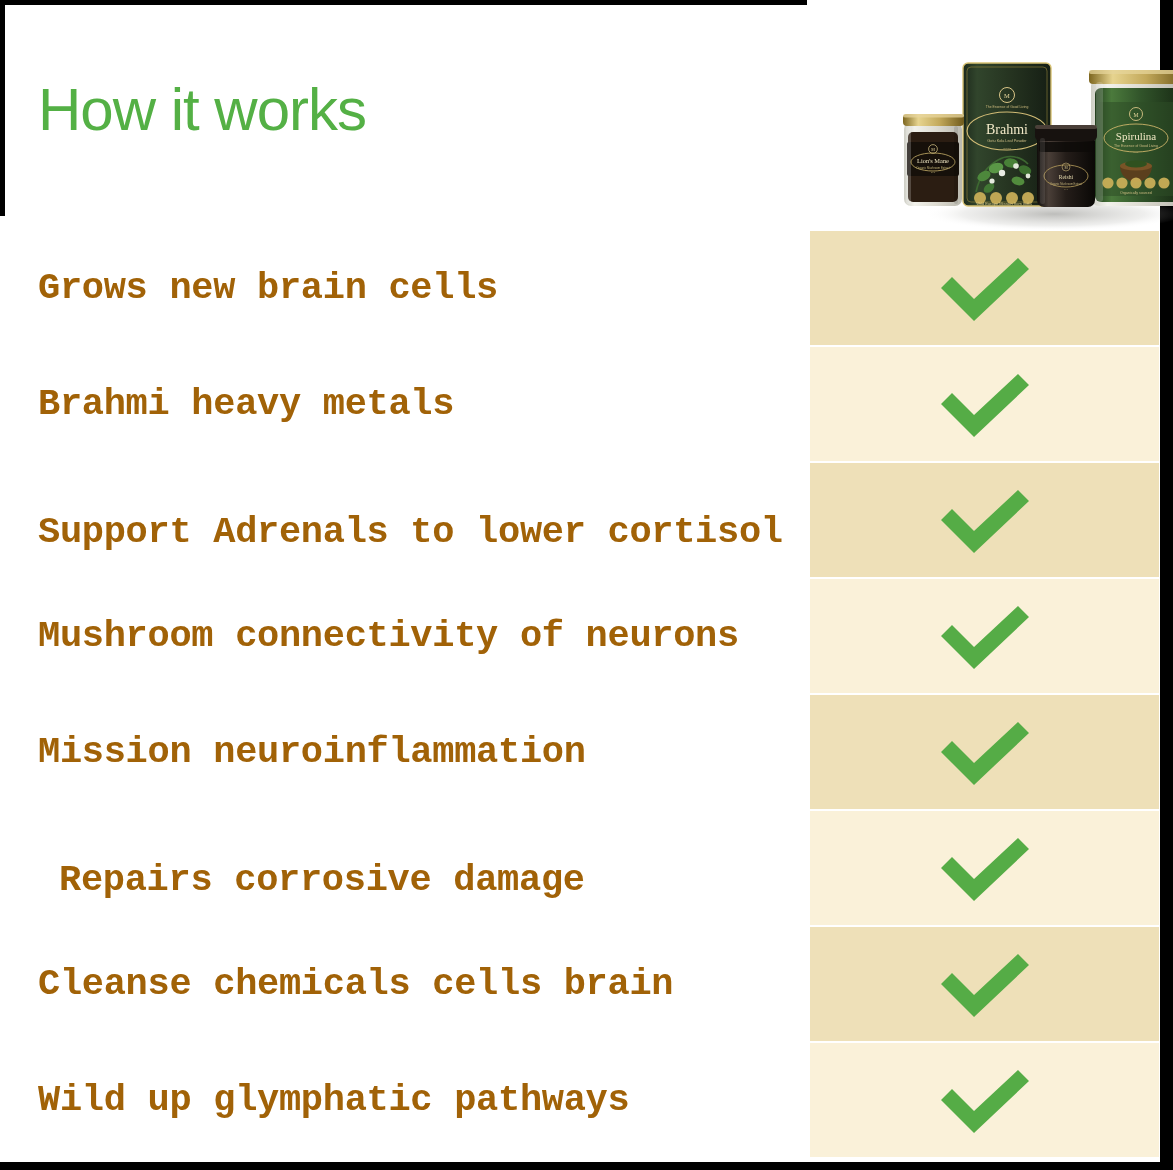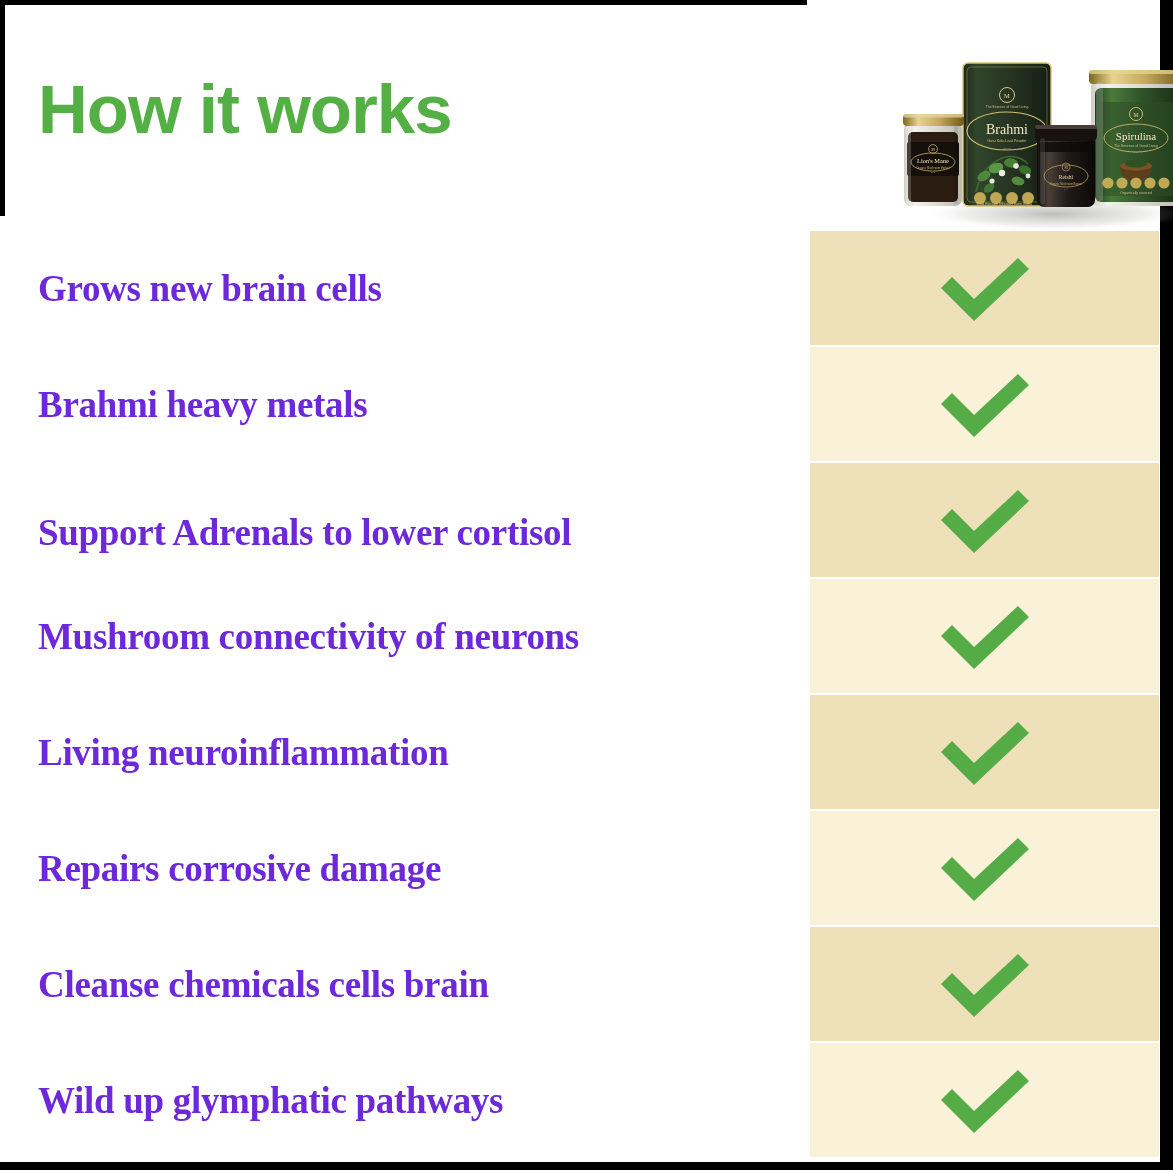--- a/index.html
+++ b/index.html
@@ -55,22 +55,22 @@
     height: 8px;
     background: #000000;
   }
 
   
   #title {
     position: absolute;
     left: 38px;
     top: 58px;
     font-family: "Liberation Sans", sans-serif;
-    font-weight: bold;
-    font-size: 69px;
+    font-weight: normal;
+    font-size: 60px;
     line-height: 104px;
     letter-spacing: -1px;
     color: #54b045;
     white-space: nowrap;
   }
 
   
   #product-photo {
     position: absolute;
     left: 892px;
@@ -88,24 +88,24 @@
     width: 750px;
     height: 932px;
   }
   .benefit-label {
     position: absolute;
     left: 0;
     width: 750px;
     height: 114px;
     display: flex;
     align-items: center;
-    font-family: Liberation Serif, serif;
+    font-family: Liberation Mono, monospace;
     font-size: 37px;
     font-weight: bold;
-    color: #6d28d9;
+    color: #a16207;
     white-space: nowrap;
     letter-spacing: -0.3px;
   }
 
   
   #check-column {
     position: absolute;
     left: 810px;
     top: 231px;
     width: 349px;
@@ -283,22 +283,22 @@
         <rect x="148" y="96" width="5" height="66" rx="2" fill="#ffffff" opacity="0.10"></rect>
       </g>
     </svg>
   </div>
 
   <div id="benefit-labels">
       <div class="benefit-label" style="top: 0px;">Grows new brain cells</div>
       <div class="benefit-label" style="top: 116px;">Brahmi heavy metals</div>
       <div class="benefit-label" style="top: 244px;">Support Adrenals to lower cortisol</div>
       <div class="benefit-label" style="top: 348px;">Mushroom connectivity of neurons</div>
-      <div class="benefit-label" style="top: 464px;">Living neuroinflammation</div>
-      <div class="benefit-label" style="top: 580px;">Repairs corrosive damage</div>
+      <div class="benefit-label" style="top: 464px;">Mission neuroinflammation</div>
+      <div class="benefit-label" style="top: 592px; margin-left: 21px;">Repairs corrosive damage</div>
       <div class="benefit-label" style="top: 696px;">Cleanse chemicals cells brain</div>
       <div class="benefit-label" style="top: 812px;">Wild up glymphatic pathways</div>
     </div>
 
   <div id="check-column">
       <div class="check-row tone-dark" style="top: 0px;">
         <svg class="check-icon" viewBox="0 0 100 66">
           <path d="M6 33 L17 22 L39 44 L83 3 L94 14 L39 66 Z" fill="#55ac46"></path>
         </svg>
       </div>

